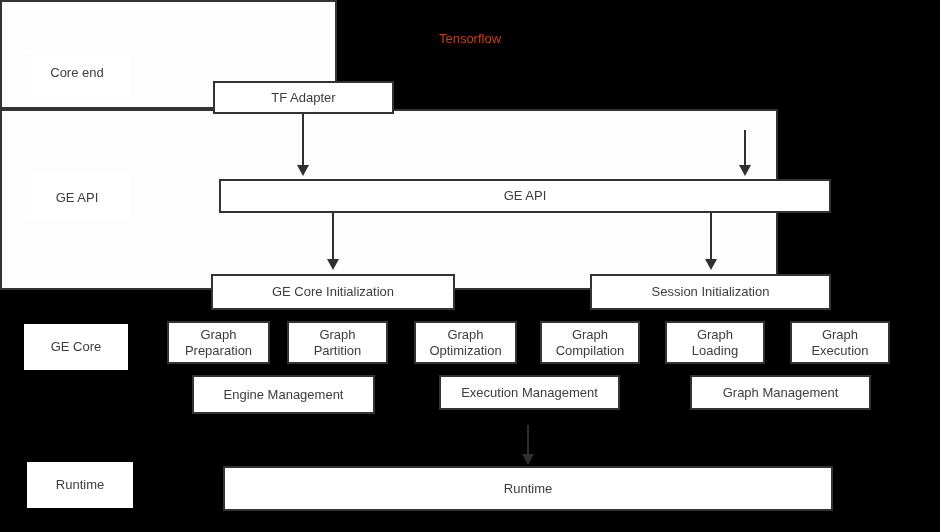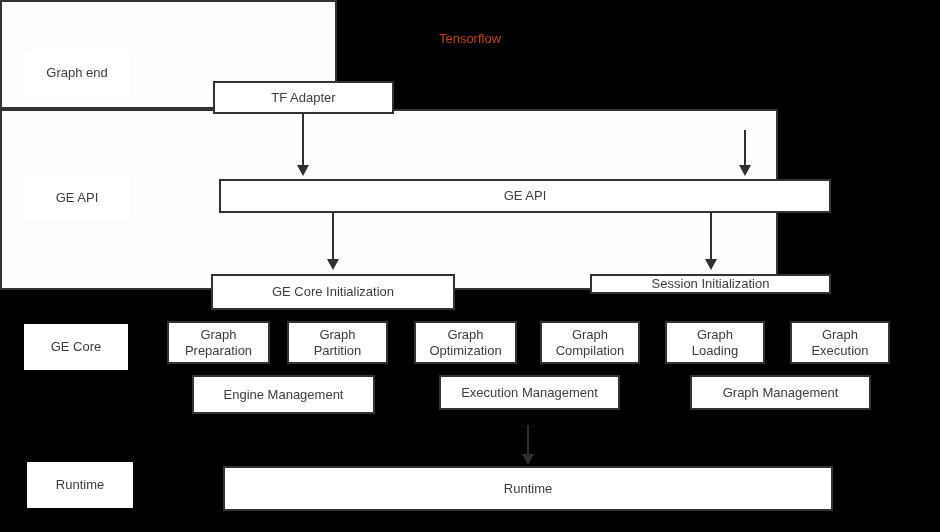--- a/index.html
+++ b/index.html
@@ -68,21 +68,21 @@
     border-left: 6px solid transparent;
     border-right: 6px solid transparent;
     border-top: 11px solid #2f2f2f;
   }
 </style>
 </head>
 <body>
 
 <div id="canvas">
 
-  <div class="box tier-label" style="left:25px;  top:50px;  width:104px; height:46px;">Graph end</div>
+  <div class="box tier-label" style="left:25px;  top:50px;  width:104px; height:46px;">Core end</div>
 
   <div class="box tier-label" style="left:25px;  top:175px; width:104px; height:46px;">GE API</div>
 
   <div class="box tier-label" style="left:24px;  top:324px; width:104px; height:46px;">GE Core</div>
 
   <div class="box tier-label" style="left:27px;  top:462px; width:106px; height:46px;">Runtime</div>
 
   <div class="container" style="left:141px; top:25px; width:333px; height:105px;">
     <div class="container-title" style="top:31px;">Tensorflow</div>
   </div>
@@ -99,21 +99,21 @@
 
   <div class="conn" style="left:332px; top:213px; height:48px;"></div>
   <div class="arrowhead" style="left:327px; top:259px;"></div>
 
   <div class="conn" style="left:710px; top:213px; height:48px;"></div>
   <div class="arrowhead" style="left:705px; top:259px;"></div>
 
   <div class="container" style="left:141px; top:248px; width:774px; height:177px;"></div>
 
   <div class="box node" style="left:211px; top:274px; width:244px; height:36px;">GE Core Initialization</div>
-  <div class="box node" style="left:590px; top:274px; width:241px; height:20px;">Session Initialization</div>
+  <div class="box node" style="left:590px; top:274px; width:241px; height:36px;">Session Initialization</div>
 
   <div class="box node" style="left:167px; top:321px; width:103px; height:43px; flex-direction:column;">
     <span>Graph</span>
     <span>Preparation</span>
   </div>
   <div class="box node" style="left:287px; top:321px; width:101px; height:43px; flex-direction:column;">
     <span>Graph</span>
     <span>Partition</span>
   </div>
   <div class="box node" style="left:414px; top:321px; width:103px; height:43px; flex-direction:column;">

